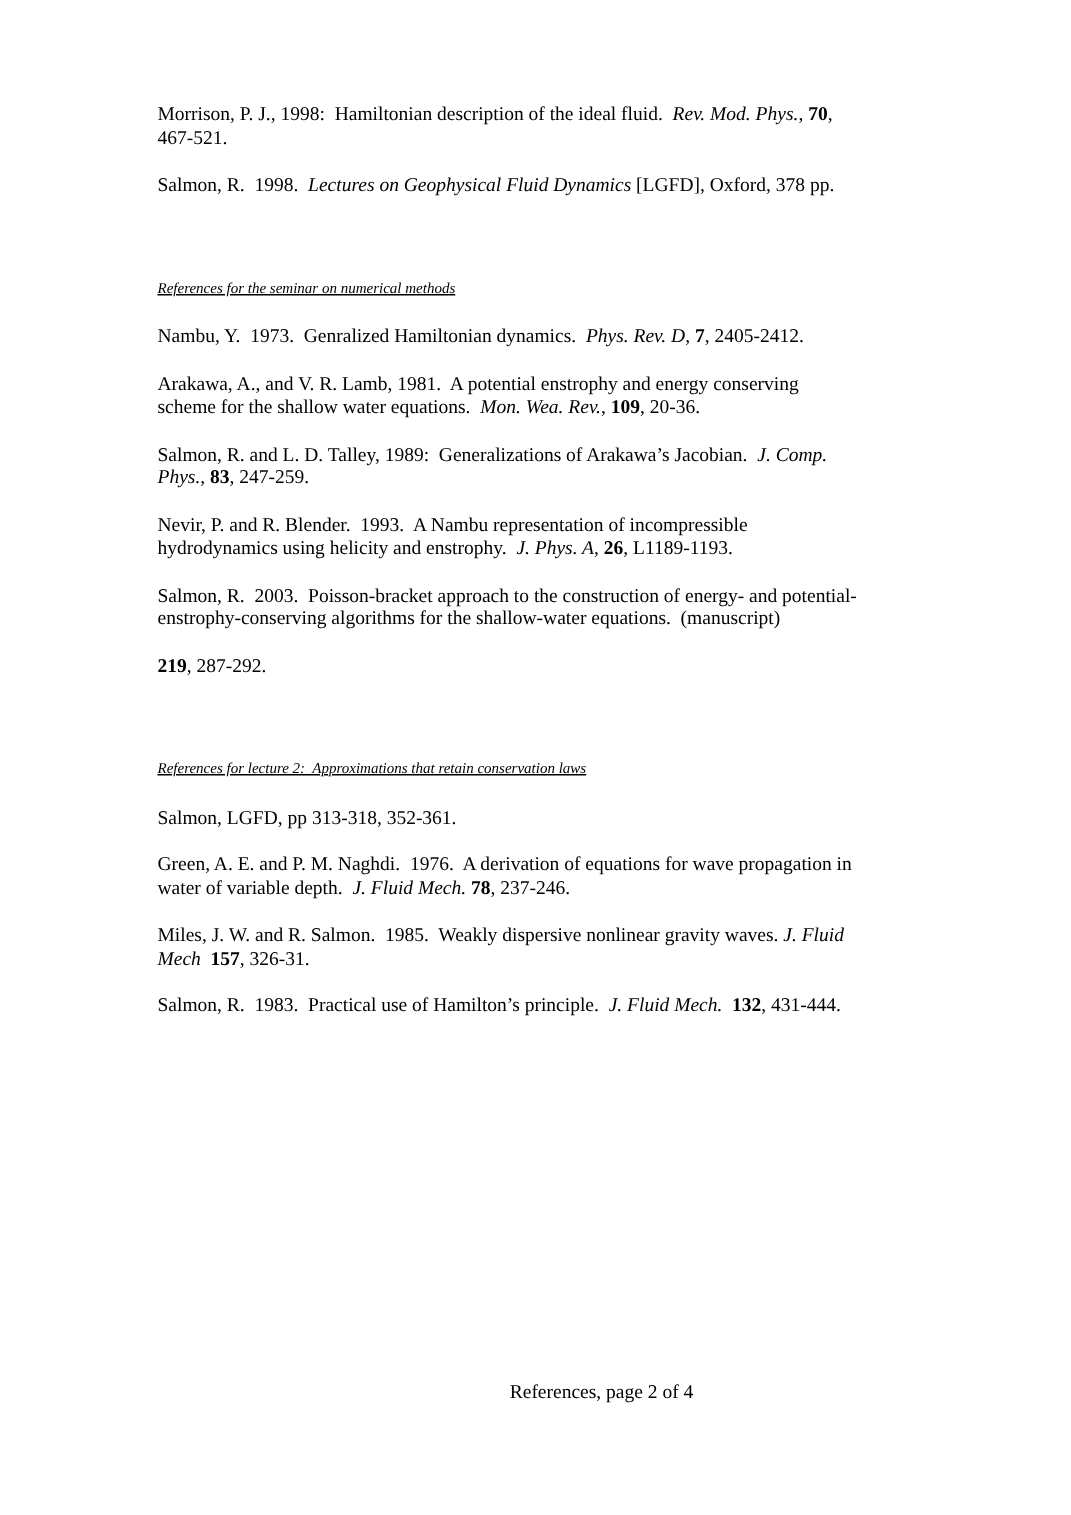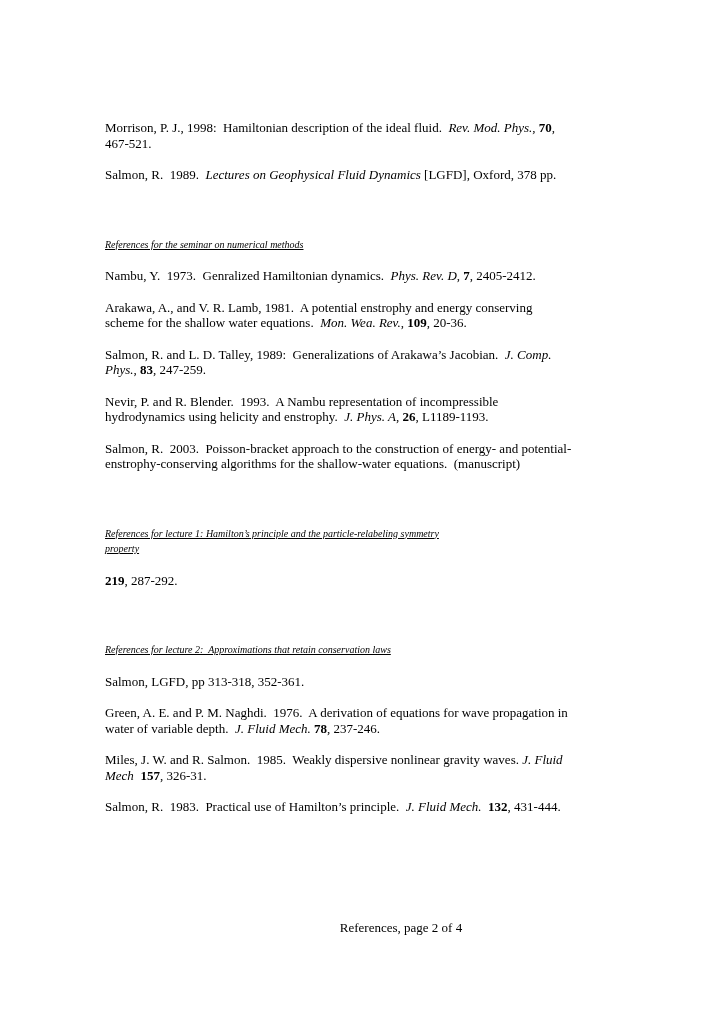--- a/index.html
+++ b/index.html
@@ -8,21 +8,21 @@
     background: #ffffff;
     color: #000000;
     font-family: "Liberation Serif", "DejaVu Serif", serif;
     font-size: 13px;
     overflow: hidden;
   }
   .page {
     box-sizing: border-box;
     position: relative;
     width: 714px; height: 762px;
-    padding: 120px 90px 0 105px;
+    padding: 68px 90px 0 105px;
   }
   .ref  { margin: 0 0 16px 0; line-height: 15.5px; }
   .hd   {
     margin: 54px 0 16px 0;
     line-height: 15.5px;
     font-size: 10px;
     font-weight: normal;
     font-style: italic;
     text-decoration: underline;
   }
@@ -42,21 +42,21 @@
 <body>
 
 <div class="page">
 
   <section>
     <p class="ref">
       <span class="ln"><span>Morrison, P. J., 1998:  Hamiltonian description of the ideal fluid.  </span><span class="i">Rev. Mod. Phys.</span><span>, </span><span class="b">70</span><span>,</span></span>
       <span class="ln"><span>467-521.</span></span>
     </p>
     <p class="ref">
-      <span class="ln"><span>Salmon, R.  1989.  </span><span class="i">Lectures on Geophysical Fluid Dynamics</span><span> [LGFD], Oxford, 378 pp.</span></span>
+      <span class="ln"><span>Salmon, R.  1998.  </span><span class="i">Lectures on Geophysical Fluid Dynamics</span><span> [LGFD], Oxford, 378 pp.</span></span>
     </p>
   </section>
 
   <section>
     <h2 class="hd">
       <span class="ln">References for the seminar on numerical methods</span>
     </h2>
     <p class="ref">
       <span class="ln"><span>Nambu, Y.  1973.  Genralized Hamiltonian dynamics.  </span><span class="i">Phys. Rev. D</span><span>, </span><span class="b">7</span><span>, 2405-2412.</span></span>
     </p>
@@ -72,24 +72,20 @@
       <span class="ln"><span>Nevir, P. and R. Blender.  1993.  A Nambu representation of incompressible</span></span>
       <span class="ln"><span>hydrodynamics using helicity and enstrophy.  </span><span class="i">J. Phys. A</span><span>, </span><span class="b">26</span><span>, L1189-1193.</span></span>
     </p>
     <p class="ref">
       <span class="ln"><span>Salmon, R.  2003.  Poisson-bracket approach to the construction of energy- and potential-</span></span>
       <span class="ln"><span>enstrophy-conserving algorithms for the shallow-water equations.  (manuscript)</span></span>
     </p>
   </section>
 
   <section>
-    <h2 class="hd">
-      <span class="ln">References for lecture 1: Hamilton’s principle and the particle-relabeling symmetry</span>
-      <span class="ln">property</span>
-    </h2>
     <p class="ref">
       <span class="ln"><span class="b">219</span><span>, 287-292.</span></span>
     </p>
   </section>
 
   <section>
     <h2 class="hd">
       <span class="ln">References for lecture 2:  Approximations that retain conservation laws</span>
     </h2>
     <p class="ref">

